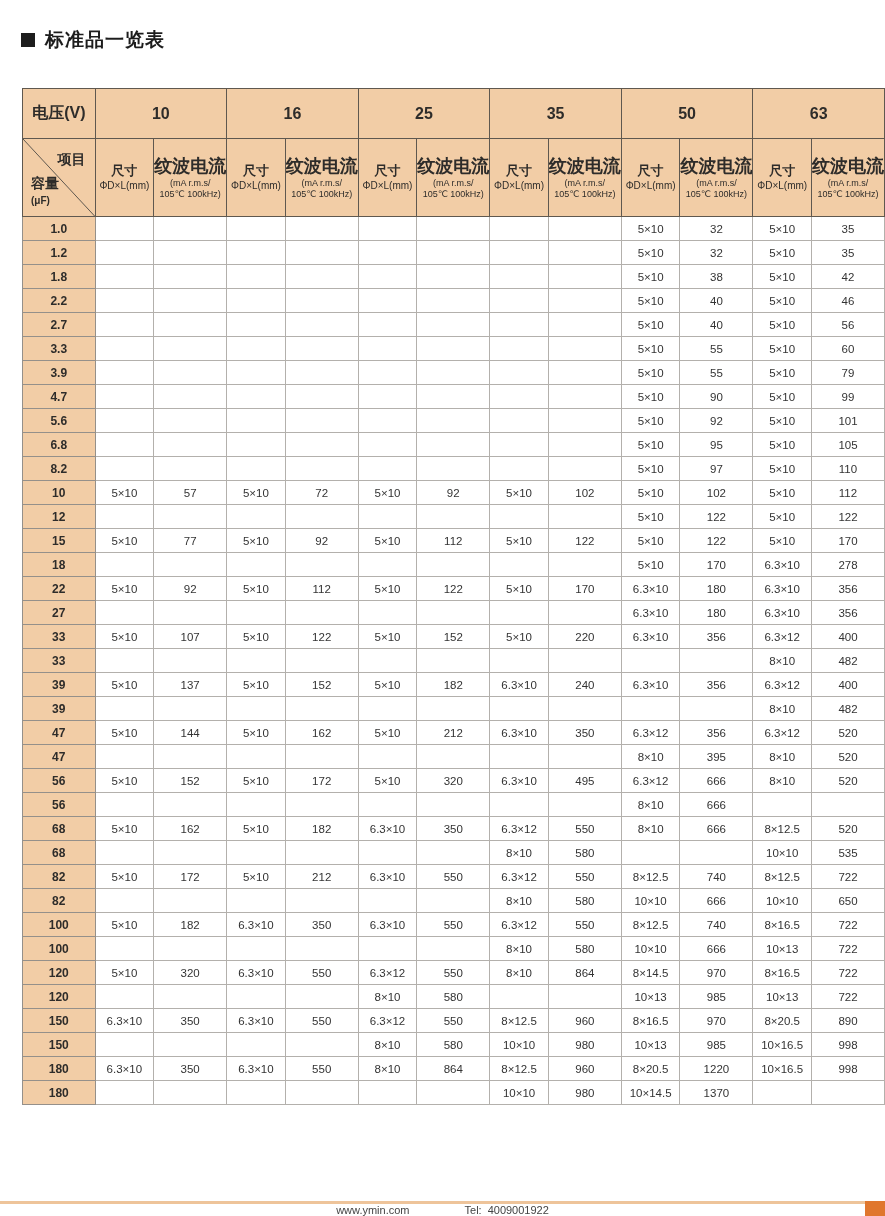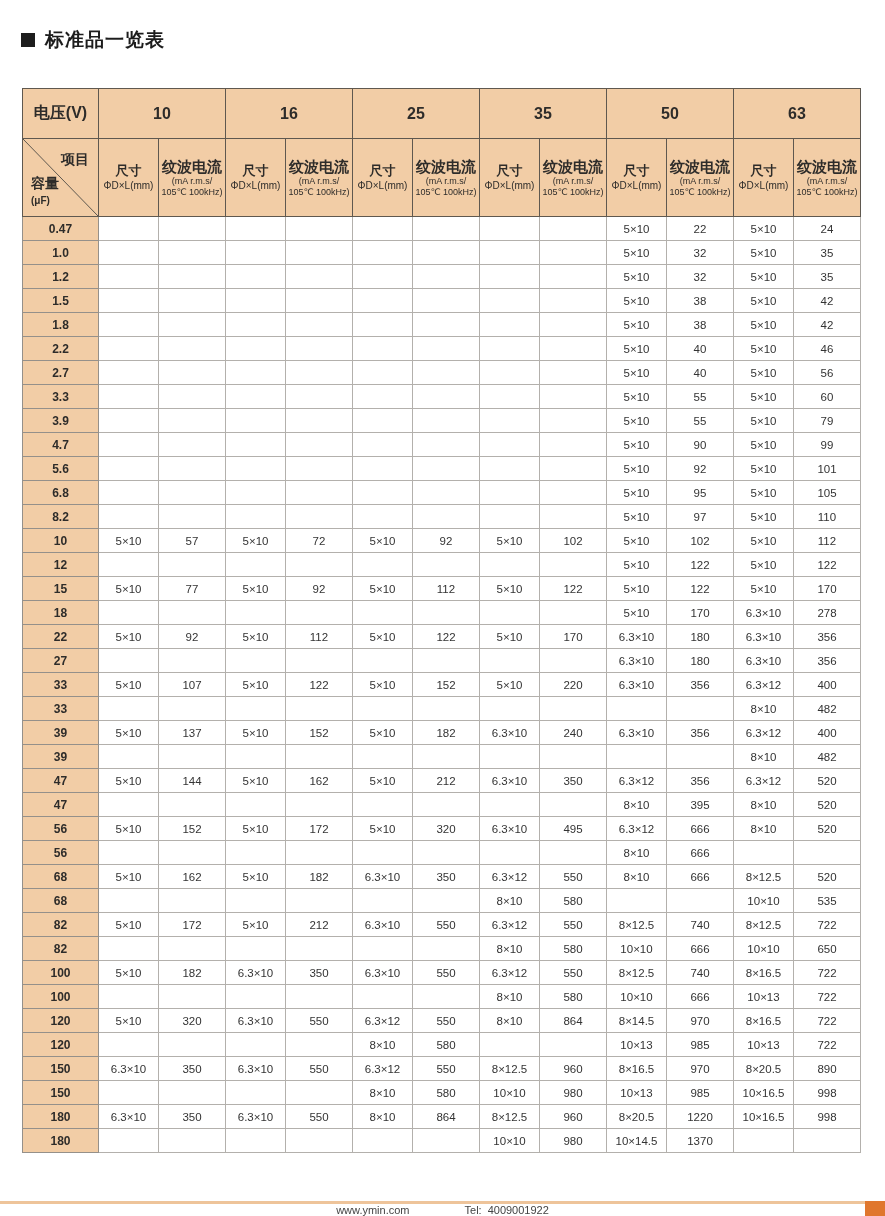--- a/index.html
+++ b/index.html
@@ -37,21 +37,21 @@
   thead th {
     background: var(--header-bg, #f2cda6);
     border: 1px solid #5f584f;
     color: #2e2c2a;
   }
   tr.vrow { height: 50px; }
   tr.vrow th { font-size: 16px; font-weight: 700; }
   tr.hrow { height: 78px; }
 
   .h-main { font-size: 13px; font-weight: 700; line-height: 1.3; }
-  .ripple-head .h-main { font-size: 15px; }
+  .ripple-head .h-main { font-size: 18px; }
   .h-sub { font-size: 10px; font-weight: 400; line-height: 1.25; }
   .ripple-head .h-sub { font-size: 9px; }
 
   .corner-cell { position: relative; }
   .corner-svg { position: absolute; left: 0; top: 0; width: 100%; height: 100%; }
   .corner-top { position: absolute; top: 12px; right: 9px; font-size: 14px; font-weight: 700; }
   .corner-bottom {
     position: absolute; bottom: 9px; left: 8px;
     font-size: 14px; font-weight: 700; text-align: left; line-height: 1.15;
   }
@@ -180,35 +180,20 @@
         </th>
         <th class="sub-head ripple-head">
           <div class="h-main">纹波电流</div>
           <div class="h-sub">(mA r.m.s/</div>
           <div class="h-sub">105℃ 100kHz)</div>
         </th>
       </tr>
     </thead>
   <tbody>
       <tr>
-        <th class="cap-cell">0.47</th>
-        <td></td>
-        <td></td>
-        <td></td>
-        <td></td>
-        <td></td>
-        <td></td>
-        <td></td>
-        <td></td>
-        <td>5×10</td>
-        <td>22</td>
-        <td>5×10</td>
-        <td>24</td>
-      </tr>
-      <tr>
         <th class="cap-cell">1.0</th>
         <td></td>
         <td></td>
         <td></td>
         <td></td>
         <td></td>
         <td></td>
         <td></td>
         <td></td>
         <td>5×10</td>
@@ -223,35 +208,20 @@
         <td></td>
         <td></td>
         <td></td>
         <td></td>
         <td></td>
         <td></td>
         <td>5×10</td>
         <td>32</td>
         <td>5×10</td>
         <td>35</td>
-      </tr>
-      <tr>
-        <th class="cap-cell">1.5</th>
-        <td></td>
-        <td></td>
-        <td></td>
-        <td></td>
-        <td></td>
-        <td></td>
-        <td></td>
-        <td></td>
-        <td>5×10</td>
-        <td>38</td>
-        <td>5×10</td>
-        <td>42</td>
       </tr>
       <tr>
         <th class="cap-cell">1.8</th>
         <td></td>
         <td></td>
         <td></td>
         <td></td>
         <td></td>
         <td></td>
         <td></td>

